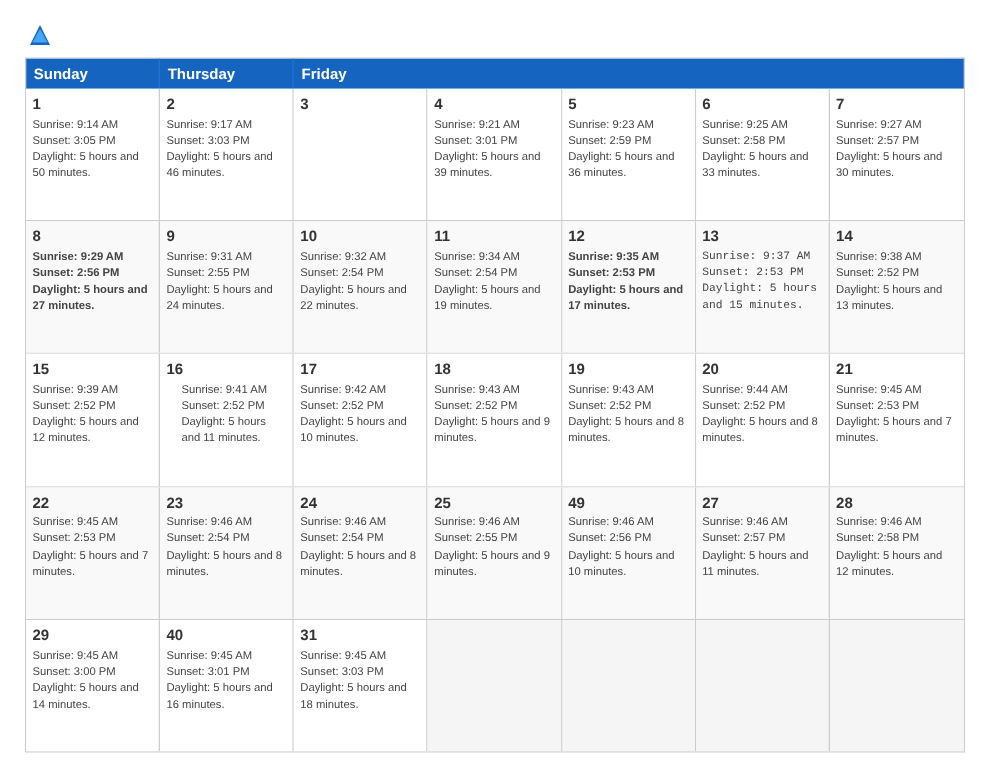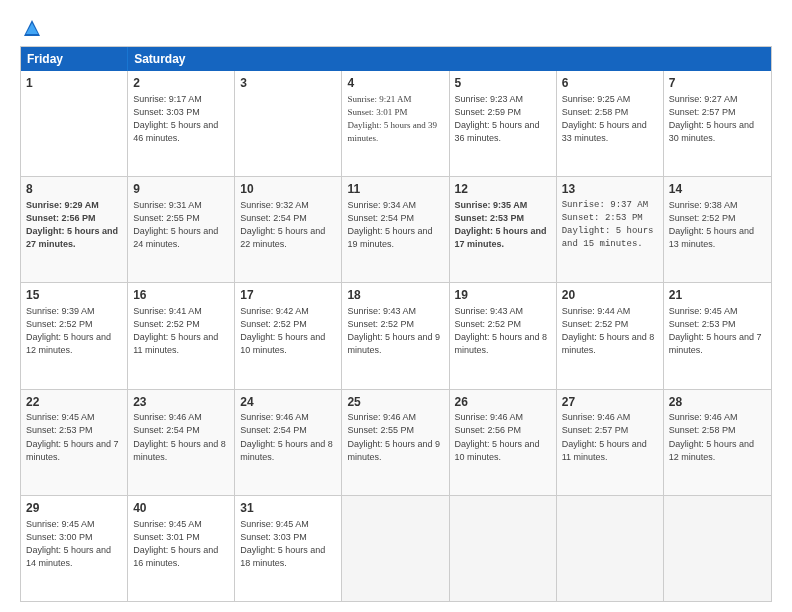--- a/index.html
+++ b/index.html
@@ -128,40 +128,44 @@
       <div style="color:#1565c0;font-size:18px;font-weight:bold;margin-top:-2px;"></div>
     </div>
     <div class="title-block">
       <div class="month-title"></div>
       <div class="location"></div>
     </div>
   </div>
 
   <div class="calendar">
     <div class="cal-header" id="cal-header">
+        <div class="cal-header-cell">Sunday</div>
+        <div class="cal-header-cell">Thursday</div>
         <div class="cal-header-cell">Friday</div>
-        <div class="cal-header-cell">Saturday</div>
       </div>
     <div class="cal-body" id="cal-body">
         <div class="cal-row">
           <div class="cal-cell">
             <span class="day-num">1</span>
+            <div class="cell-text" style="white-space: pre-line;">Sunrise: 9:14 AM
+Sunset: 3:05 PM
+Daylight: 5 hours and 50 minutes.</div>
           </div>
           <div class="cal-cell">
             <span class="day-num">2</span>
             <div class="cell-text" style="white-space: pre-line;">Sunrise: 9:17 AM
 Sunset: 3:03 PM
 Daylight: 5 hours and 46 minutes.</div>
           </div>
           <div class="cal-cell">
             <span class="day-num">3</span>
           </div>
           <div class="cal-cell">
             <span class="day-num">4</span>
-            <div class="cell-text" style="white-space: pre-line; font-family: Liberation Serif, serif;">Sunrise: 9:21 AM
+            <div class="cell-text" style="white-space: pre-line;">Sunrise: 9:21 AM
 Sunset: 3:01 PM
 Daylight: 5 hours and 39 minutes.</div>
           </div>
           <div class="cal-cell">
             <span class="day-num">5</span>
             <div class="cell-text" style="white-space: pre-line;">Sunrise: 9:23 AM
 Sunset: 2:59 PM
 Daylight: 5 hours and 36 minutes.</div>
           </div>
           <div class="cal-cell">
@@ -223,21 +227,21 @@
         </div>
         <div class="cal-row">
           <div class="cal-cell">
             <span class="day-num">15</span>
             <div class="cell-text" style="white-space: pre-line;">Sunrise: 9:39 AM
 Sunset: 2:52 PM
 Daylight: 5 hours and 12 minutes.</div>
           </div>
           <div class="cal-cell">
             <span class="day-num">16</span>
-            <div class="cell-text" style="white-space: pre-line;">Sunrise: 9:41 AM
+            <div class="cell-text" style="white-space: pre-line; margin-left: 12px;">Sunrise: 9:41 AM
 Sunset: 2:52 PM
 Daylight: 5 hours and 11 minutes.</div>
           </div>
           <div class="cal-cell">
             <span class="day-num">17</span>
             <div class="cell-text" style="white-space: pre-line;">Sunrise: 9:42 AM
 Sunset: 2:52 PM
 Daylight: 5 hours and 10 minutes.</div>
           </div>
           <div class="cal-cell">
@@ -284,21 +288,21 @@
 Sunset: 2:54 PM
 Daylight: 5 hours and 8 minutes.</div>
           </div>
           <div class="cal-cell alt">
             <span class="day-num">25</span>
             <div class="cell-text" style="white-space: pre-line;">Sunrise: 9:46 AM
 Sunset: 2:55 PM
 Daylight: 5 hours and 9 minutes.</div>
           </div>
           <div class="cal-cell alt">
-            <span class="day-num">26</span>
+            <span class="day-num">49</span>
             <div class="cell-text" style="white-space: pre-line;">Sunrise: 9:46 AM
 Sunset: 2:56 PM
 Daylight: 5 hours and 10 minutes.</div>
           </div>
           <div class="cal-cell alt">
             <span class="day-num">27</span>
             <div class="cell-text" style="white-space: pre-line;">Sunrise: 9:46 AM
 Sunset: 2:57 PM
 Daylight: 5 hours and 11 minutes.</div>
           </div>

